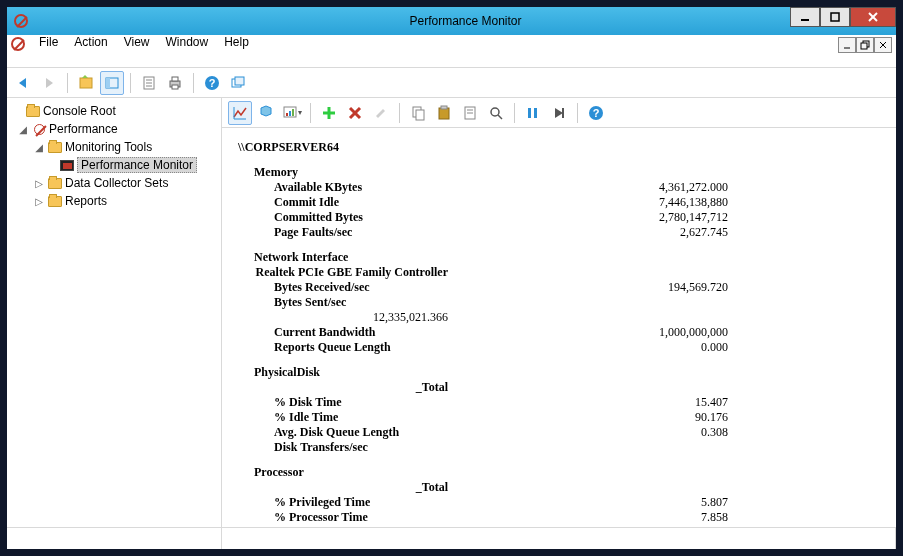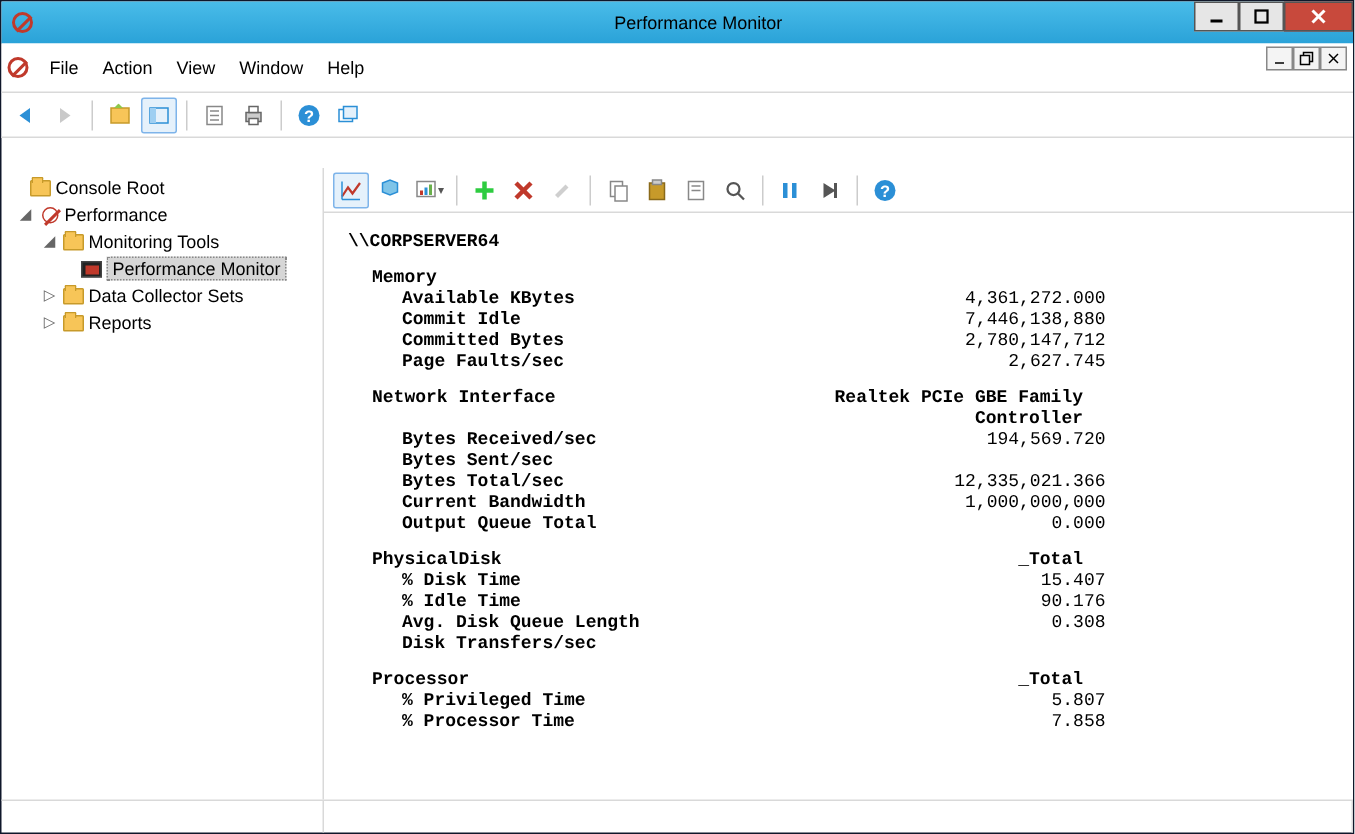--- a/index.html
+++ b/index.html
@@ -1,57 +1,57 @@
 <!DOCTYPE html>
 <html><head>
 <meta charset="utf-8">
 <style>
   * { box-sizing: border-box; }
   html, body { margin:0; padding:0; font-family: "Segoe UI", Tahoma, Arial, sans-serif; font-size:12px; color:#000; background:#fff; }
-  .window { width:903px; height:556px; border:1px solid #0f172a; background:#fff; display:flex; flex-direction:column; }
+  .window { width:903px; height:556px; border:7px solid #0f172a; background:#fff; display:flex; flex-direction:column; }
   
   .titlebar { height:28px; background:linear-gradient(#49bce9,#2aa2d8); display:flex; align-items:center; position:relative; }
   .titlebar .icon-slot { width:28px; display:flex; align-items:center; justify-content:center; }
   .titlebar .title { flex:1; text-align:center; color:#000; font-size:12px; }
   .winbtns { display:flex; height:22px; position:absolute; right:0; top:0; }
   .winbtn { width:30px; height:20px; margin:0; border:1px solid #555; background:#e6e6e6; display:flex; align-items:center; justify-content:center; font-family:Arial; font-size:11px; }
   .winbtn.close { background:#c8493c; color:#fff; width:46px; }
   .nosign { width:14px; height:14px; border:2px solid #c0392b; border-radius:50%; position:relative; display:inline-block; }
   .nosign::after { content:""; position:absolute; left:-1px; top:5px; width:14px; height:2px; background:#c0392b; transform:rotate(-45deg); }
   
-  .menubar { height:22px; border-bottom:1px solid #d9d9d9; display:flex; align-items:center; padding:16px 4px; position:relative; background:#fff;}
+  .menubar { height:22px; border-bottom:1px solid #d9d9d9; display:flex; align-items:flex-end; padding:16px 4px; position:relative; background:#fff;}
   .menubar .nosign { margin-right:6px; }
   .menuitem { padding:2px 8px; cursor:default; }
   .mdi-btns { position:absolute; right:4px; top:2px; display:flex; gap:0; }
   .mdi { width:18px; height:16px; border:1px solid #888; background:#f4f4f4; display:flex; align-items:center; justify-content:center; font-size:10px;}
   
   .toolbar { height:30px; border-bottom:1px solid #d9d9d9; display:flex; align-items:center; padding:0 4px; gap:2px; background:#fff;}
   .tbtn { width:24px; height:24px; border:1px solid transparent; display:flex; align-items:center; justify-content:center; border-radius:2px; }
   .sep { width:1px; height:20px; background:#ccc; margin:0 4px; }
   
-  .body { flex:1; display:flex; min-height:0;margin-top:20px; }
+  .body { flex:1; display:flex; min-height:0; }
   .tree { width:215px; border-right:1px solid #d9d9d9; padding:4px 2px; overflow:auto; }
   .treenode { display:flex; align-items:center; height:18px; padding-left:2px; white-space:nowrap; }
   .expander { width:12px; text-align:center; color:#666; font-size:10px; cursor:default; display:inline-block;}
   .ticon { width:16px; height:16px; display:inline-flex; align-items:center; justify-content:center; margin:0 2px; }
   .folder { width:14px; height:11px; background:#f7c558; border:1px solid #c79a2a; border-radius:1px; position:relative; display:inline-block;}
   .folder::before { content:""; position:absolute; top:-3px; left:0; width:6px; height:3px; background:#f7c558; border:1px solid #c79a2a; border-bottom:none; border-radius:1px 1px 0 0;}
   .monitor-ico { width:14px; height:11px; background:#222; border:1px solid #444; position:relative; display:inline-block;}
   .monitor-ico::after { content:""; position:absolute; left:2px; top:2px; width:9px; height:6px; background:#c0392b;}
   .sel { background:#d6d6d6; border:1px dotted #888; padding:0 3px; }
   
   .right { flex:1; display:flex; flex-direction:column; min-width:0; }
   .right-toolbar { height:30px; border-bottom:1px solid #d9d9d9; display:flex; align-items:center; padding:0 6px; gap:2px; }
-  .report { flex:1; overflow:auto; padding:12px 16px; font-family:Liberation Mono, monospace; font-size:12px; border-top:none;}
+  .report { flex:1; overflow:auto; padding:12px 16px; font-family:Liberation Serif, serif; font-size:12px; border-top:none;}
   .report .host { font-weight:bold; }
   .grp { margin-top:10px; }
-  .grp-head { display:flex; }
+  .grp-head { display:flex;flex-direction:column; }
   .grp-name { font-weight:bold; width:280px; padding-left:16px;}
   .grp-inst { font-weight:bold; text-align:right; width:210px;}
-  .row { display:flex;gap:15px; }
+  .row { display:flex; }
   .row .label { font-weight:bold; width:280px; padding-left:36px;}
   .row .value { width:210px; text-align:right; }
   
   .status { height:22px; border-top:1px solid #d9d9d9; display:flex; }
   .status .cell { border-right:1px solid #d9d9d9; height:100%; }
   
   svg { display:block; }
 </style>
 </head>
 <body>
@@ -332,29 +332,28 @@
                 <div class="grp-inst">Realtek PCIe GBE Family Controller</div>
               </div>
               <div class="row">
                 <div class="label">Bytes Received/sec</div>
                 <div class="value">194,569.720</div>
               </div>
               <div class="row">
                 <div class="label">Bytes Sent/sec</div>
               </div>
               <div class="row">
-                <div class="label">Bytes Total/sec</div>
                 <div class="value">12,335,021.366</div>
               </div>
               <div class="row">
                 <div class="label">Current Bandwidth</div>
                 <div class="value">1,000,000,000</div>
               </div>
               <div class="row">
-                <div class="label">Output Queue Total</div>
+                <div class="label">Reports Queue Length</div>
                 <div class="value">0.000</div>
               </div>
             </div>
             <div class="grp">
               <div class="grp-head">
                 <div class="grp-name">PhysicalDisk</div>
                 <div class="grp-inst">_Total</div>
               </div>
               <div class="row">
                 <div class="label">% Disk Time</div>

